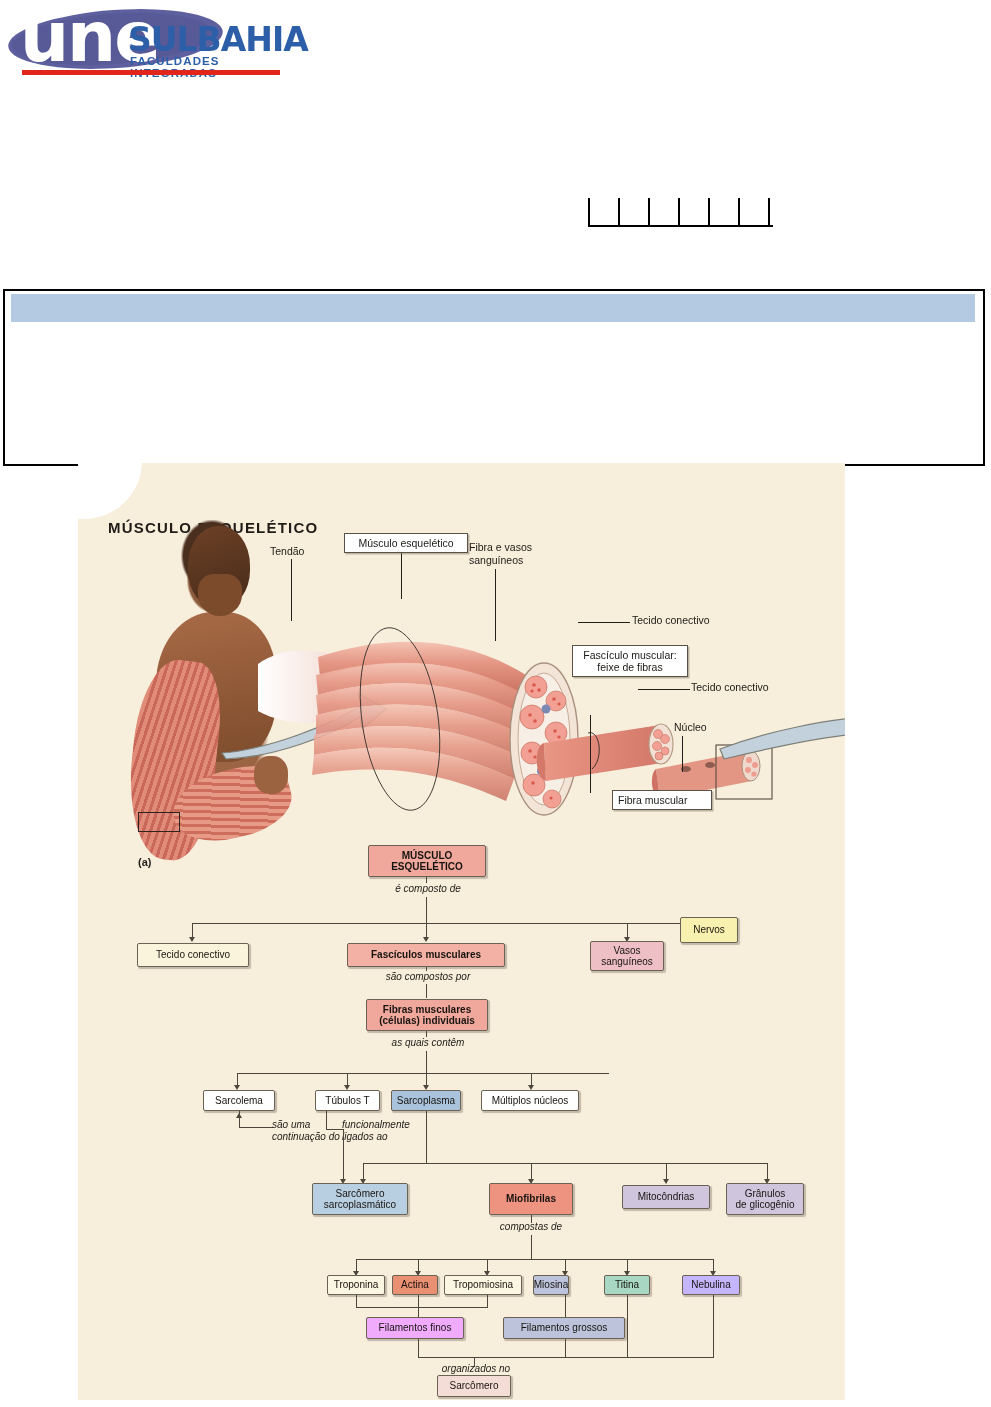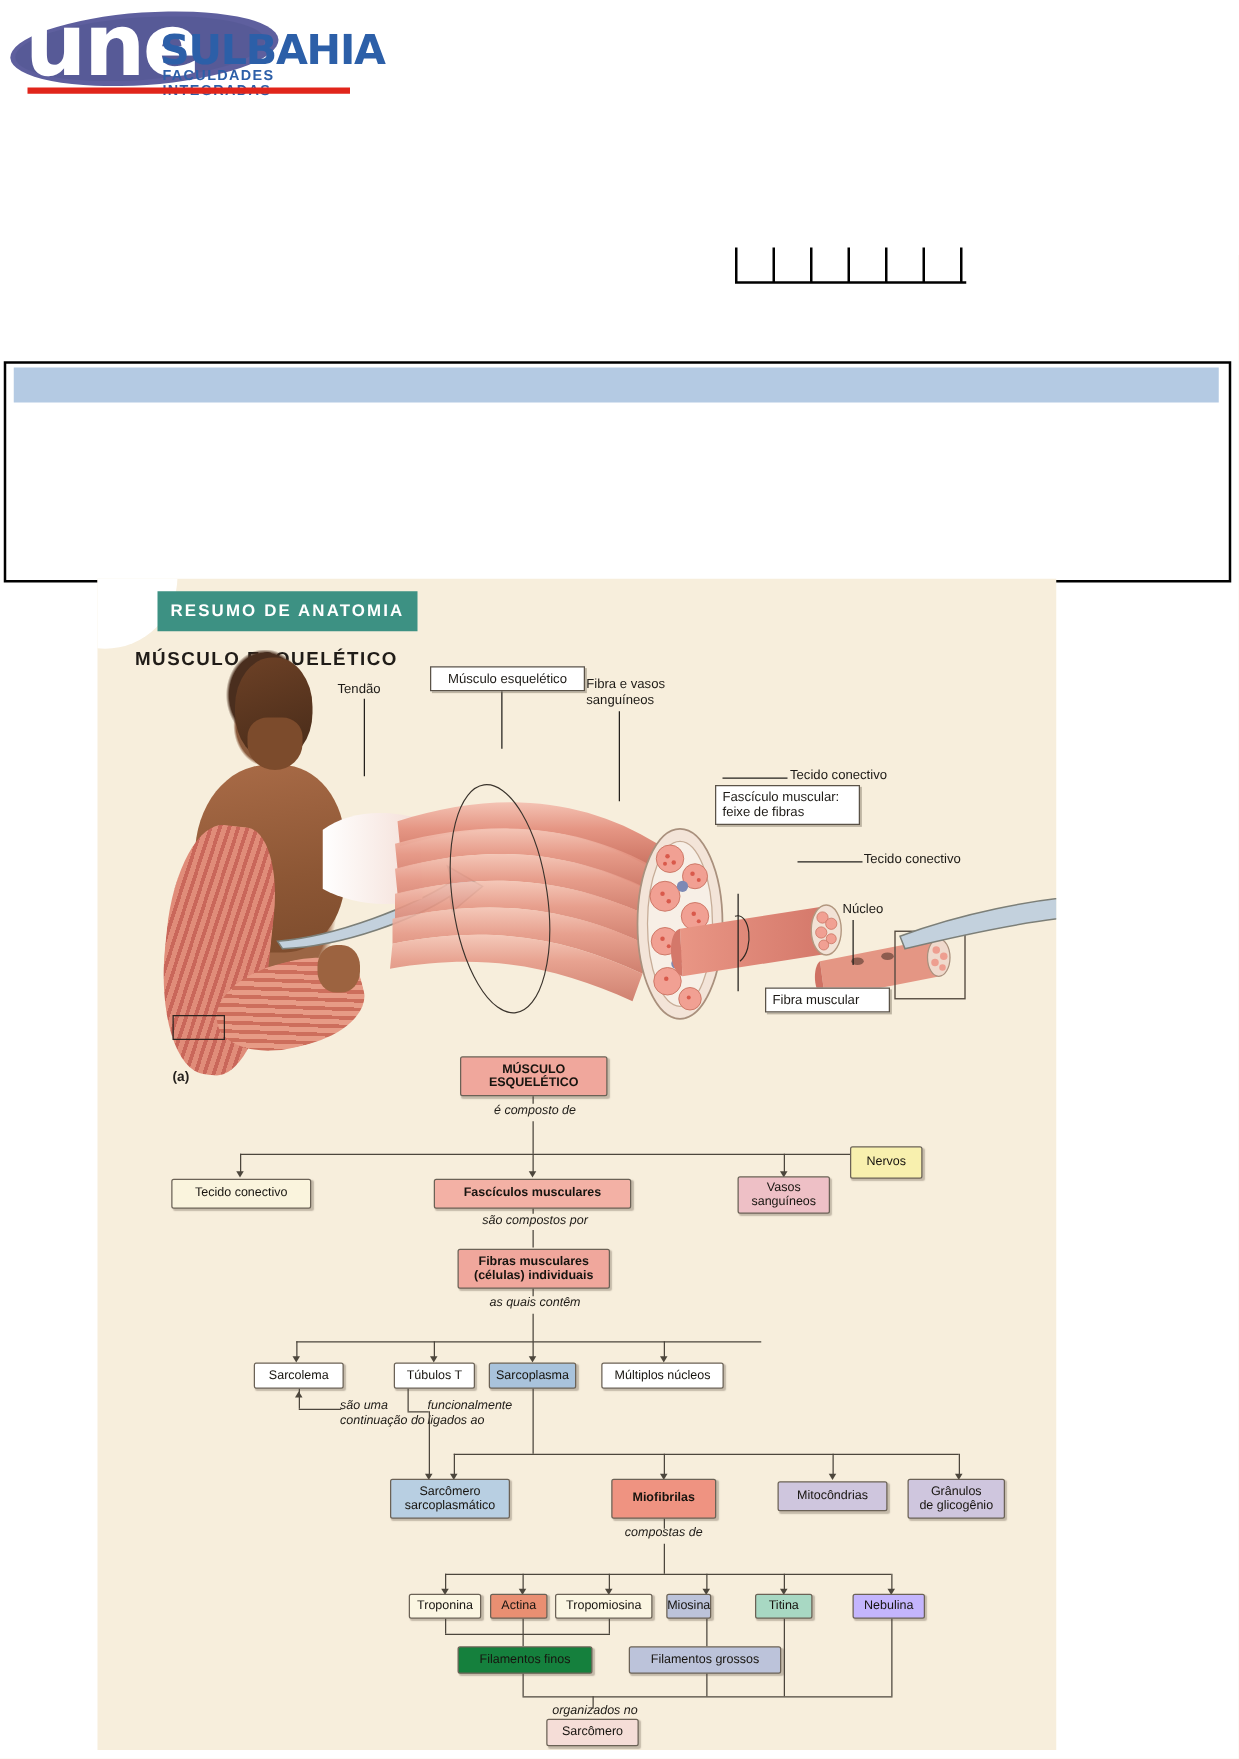--- a/index.html
+++ b/index.html
@@ -197,23 +197,20 @@
   <div class="tick" style="left:180px"></div>
 </div>
 
 <div id="framebox">
   <div class="bluebar"></div>
 </div>
 
 <div id="panel">
   <div class="corner-notch"></div>
 
-  <div class="banner">
-    <span>RESUMO DE ANATOMIA</span>
-  </div>
   <div class="subtitle">MÚSCULO ESQUELÉTICO</div>
   <div class="fig-letter">(a)</div>
 
   <div class="photo">
     <div class="bg"></div>
     <div class="shoulder"></div>
     <div class="arm-muscle"></div>
     <div class="forearm"></div>
     <div class="head"></div>
     <div class="jaw"></div>
@@ -325,21 +322,21 @@
   <div class="lead" style="left:500px;top:159px;width:52px;height:1px"></div>
   <div class="lead" style="left:560px;top:226px;width:52px;height:1px"></div>
   <div class="lead" style="left:604px;top:273px;width:1px;height:36px"></div>
   <div class="lead" style="left:512px;top:252px;width:1px;height:78px"></div>
 
   <div class="lbl" style="left:266px;top:70px;width:112px;text-align:center">Músculo esquelético</div>
   <div class="plain" style="left:192px;top:82px">Tendão</div>
   <div class="plain" style="left:391px;top:78px">Fibra e vasos
 sanguíneos</div>
   <div class="plain" style="left:554px;top:151px">Tecido conectivo</div>
-  <div class="lbl" style="left:494px;top:165px;width:104px;text-align:left">Fascículo muscular:
+  <div class="lbl" style="left:494px;top:182px;width:104px;text-align:center">Fascículo muscular:
 feixe de fibras</div>
   <div class="plain" style="left:613px;top:218px">Tecido conectivo</div>
   <div class="plain" style="left:596px;top:258px">Núcleo</div>
   <div class="lbl" style="left:534px;top:327px;width:88px;text-align:left">Fibra muscular</div>
 
   <svg class="big-arrow-2" viewBox="0 0 200 62">
     <path d="M2 46 C 50 28, 110 16, 150 14 L 148 2 L 176 24 L 150 44 L 150 30 C 112 32, 56 44, 6 56 Z" fill="#c3d1dd" stroke="#7c7f78" stroke-width="1.2"></path>
   </svg>
 
   <div class="fbox b" style="left:290px;top:382px;width:118px;height:32px;background:#f0a79c">MÚSCULO
@@ -442,21 +439,21 @@
   <div class="fbox" style="left:314px;top:812px;width:46px;height:20px;background:#e98f72">Actina</div>
   <div class="fbox" style="left:366px;top:812px;width:78px;height:20px;background:#fbf6e2">Tropomiosina</div>
   <div class="fbox" style="left:455px;top:812px;width:36px;height:20px;background:#bcc3da">Miosina</div>
   <div class="fbox" style="left:526px;top:812px;width:46px;height:20px;background:#a8d8c3">Titina</div>
   <div class="fbox" style="left:604px;top:812px;width:58px;height:20px;background:#c4b5fd">Nebulina</div>
 
   <div class="conn" style="left:278px;top:832px;width:1px;height:12px"></div>
   <div class="conn" style="left:409px;top:832px;width:1px;height:12px"></div>
   <div class="conn" style="left:278px;top:844px;width:132px;height:1px"></div>
   <div class="conn" style="left:340px;top:832px;width:1px;height:22px"></div>
-  <div class="fbox" style="left:288px;top:854px;width:108px;height:22px;background:#15803d">Filamentos finos</div>
+  <div class="fbox" style="left:288px;top:854px;width:98px;height:22px;background:#f0abfc">Filamentos finos</div>
 
   <div class="conn" style="left:487px;top:832px;width:1px;height:22px"></div>
   <div class="fbox" style="left:425px;top:854px;width:122px;height:22px;background:#bcc3da">Filamentos grossos</div>
 
   <div class="conn" style="left:549px;top:832px;width:1px;height:62px"></div>
   <div class="conn" style="left:635px;top:832px;width:1px;height:62px"></div>
 
   <div class="conn" style="left:340px;top:876px;width:1px;height:18px"></div>
   <div class="conn" style="left:487px;top:876px;width:1px;height:18px"></div>
   <div class="conn" style="left:340px;top:894px;width:296px;height:1px"></div>

